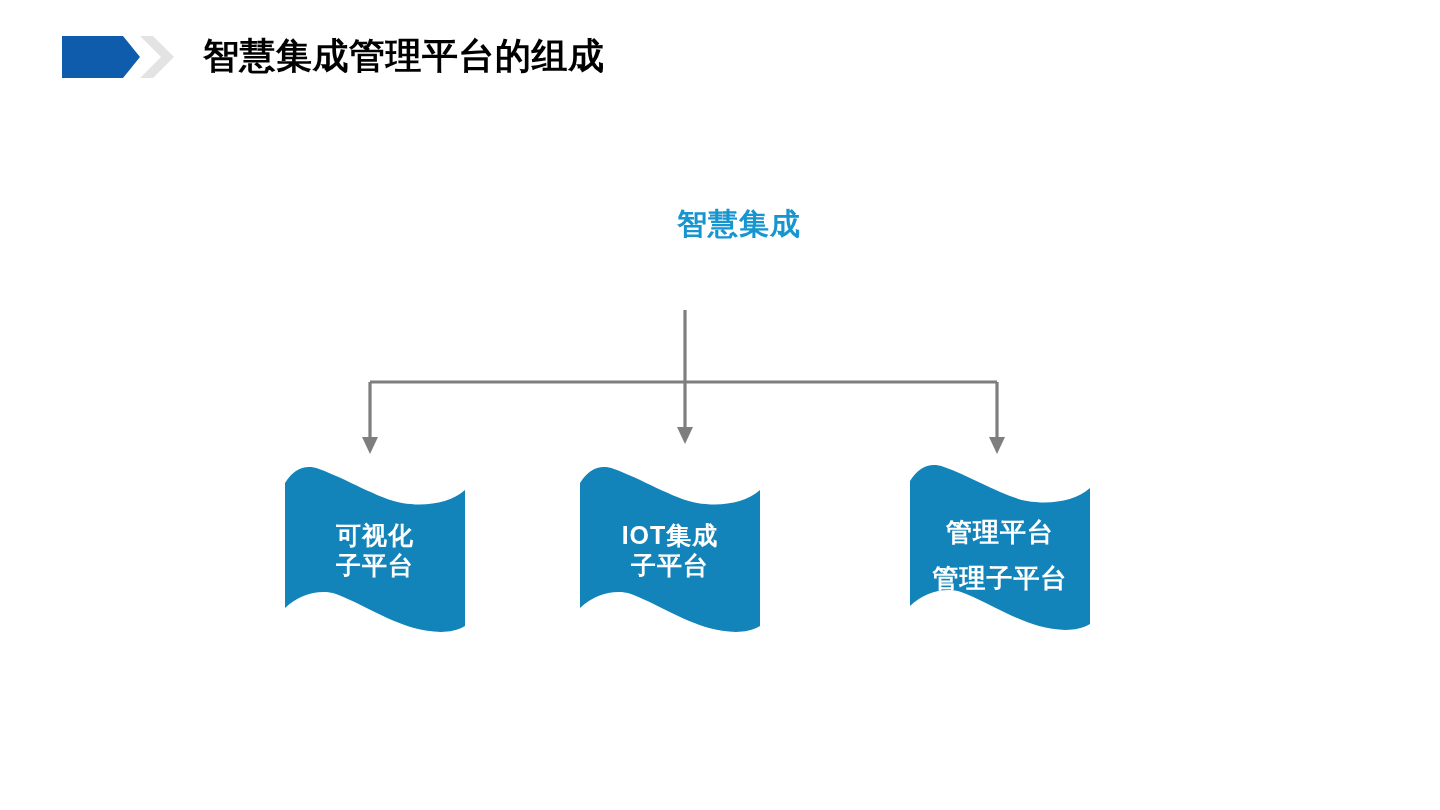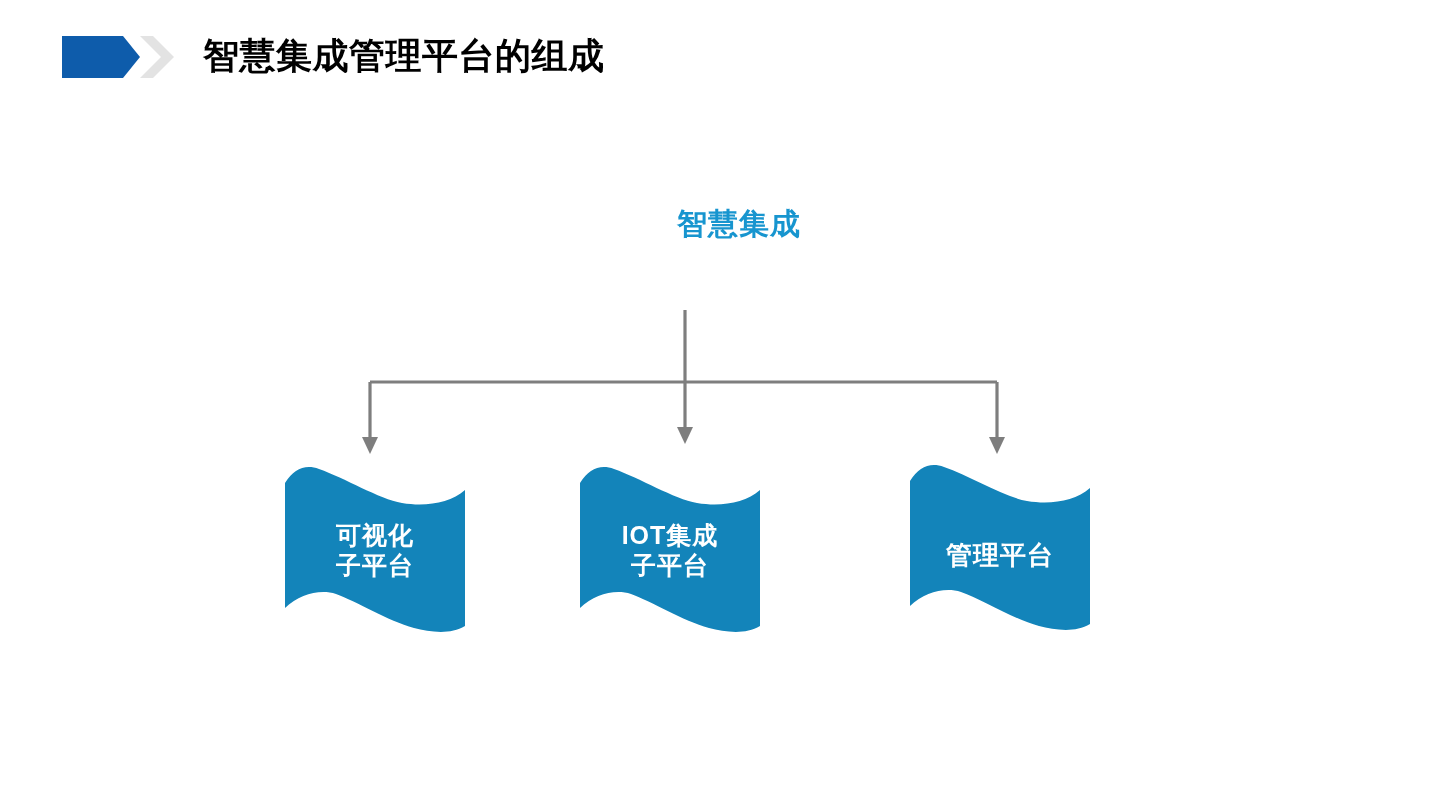--- a/index.html
+++ b/index.html
@@ -137,16 +137,17 @@
       <div>子平台</div>
     </div>
   </div>
 
   <div class="flag flag-3">
     <svg viewBox="0 0 184 174" aria-hidden="true">
       <path class="wave" d="M 2,20 C 11,6 22,1 36,6 C 62,15 96,36 119,40 C 143,44 167,40 182,27 L 182,163 C 167,172 147,169 131,165 C 105,158 73,138 53,131 C 37,126 17,131 2,145 Z"></path>
     </svg>
     <div class="flag-label">
       <div>管理平台</div>
+      <div>管理子平台</div>
     </div>
   </div>
 
 </div>
 
 </body></html>

